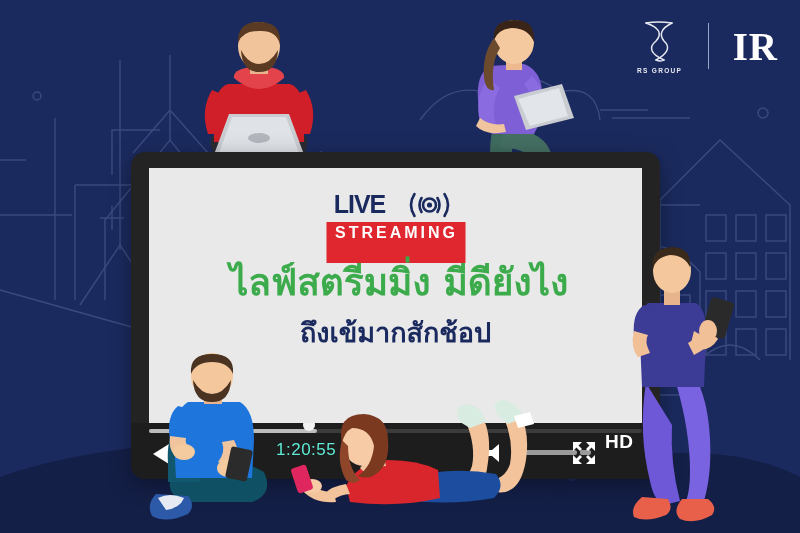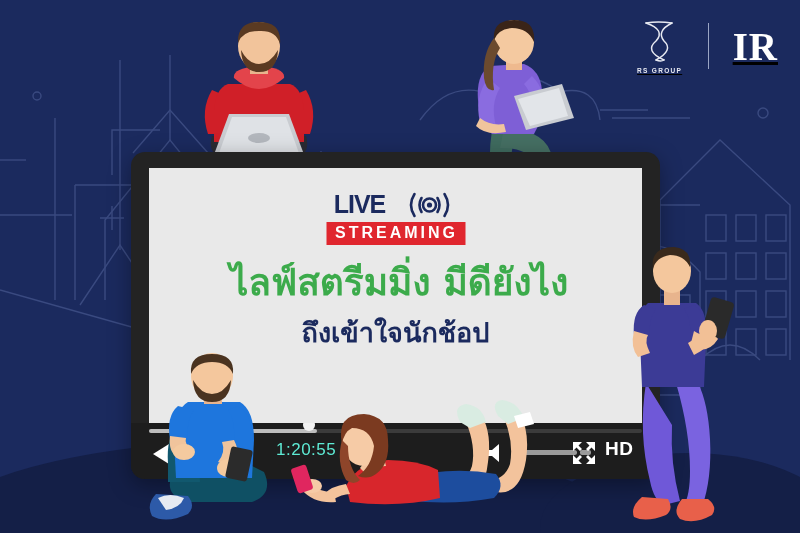--- a/index.html
+++ b/index.html
@@ -49,49 +49,49 @@
   .ctrl-rew{left:18px;top:20px;}
   .ctrl-ff{left:80px;top:20px;}
   .time{
     left:145px;top:17px;color:#5eead4;font-size:17px;letter-spacing:.5px;
     font-family:"Liberation Sans",sans-serif;
   }
   .ctrl-vol{left:353px;top:19px;}
   .vol-track{position:absolute;left:390px;top:27px;width:56px;height:5px;background:#9a9a9a;border-radius:3px;}
   .vol-knob{position:absolute;left:449px;top:27px;width:11px;height:5px;background:#9a9a9a;border-radius:2px;}
   .ctrl-fs{left:440px;top:17px;}
-  .hd{left:474px;top:15px;color:#fff;font-size:19px;font-weight:bold;letter-spacing:.5px;}
+  .hd{left:474px;top:8px;color:#fff;font-size:19px;font-weight:bold;letter-spacing:.5px;}
 
   
   .live-logo{position:absolute;left:50%;top:22px;transform:translateX(-50%);text-align:center;}
   .live-row{display:flex;align-items:center;justify-content:center;gap:16px;}
   .live-word{
     font-size:25px;font-weight:bold;color:#1b2a5e;letter-spacing:-1px;
     font-family:"Liberation Sans",sans-serif;font-style:normal;
   }
   .streaming-word{
     margin-top:3px;background:#e0262e;color:#fff;font-size:16px;font-weight:bold;
-    letter-spacing:3px;padding:2px 7px 3px 9px;display:inline-block;
+    letter-spacing:3px;padding:2px 7px 21px 9px;display:inline-block;
     font-family:"Liberation Sans",sans-serif;
   }
   .headline{
     position:absolute;left:7px;right:0;top:94px;text-align:center;
     color:#3cab4b;font-size:37px;font-weight:bold;
     font-family:"DejaVu Sans","Liberation Sans",sans-serif;
     line-height:1.15;
   }
   .subline{
     position:absolute;left:0;right:0;top:146px;text-align:center;
     color:#1b2a5e;font-size:27px;font-weight:bold;
     font-family:"DejaVu Sans","Liberation Sans",sans-serif;
     line-height:1.42;
   }
 
   
-  .brand{position:absolute;right:22px;top:18px;display:flex;align-items:center;gap:24px;text-decoration:underline;}
+  .brand{position:absolute;right:22px;top:18px;display:flex;align-items:center;gap:24px;}
   .brand-rs{display:flex;flex-direction:column;align-items:center;}
   .brand-rs-name{
     color:#e8eaf2;font-size:6.5px;letter-spacing:1.3px;margin-top:3px;font-weight:bold;
   }
   .brand-div{width:1px;height:46px;background:#9aa5c4;}
   .brand-ir{
     color:#fff;font-size:39px;font-weight:bold;line-height:1;
     font-family:"Liberation Serif","DejaVu Serif",serif;letter-spacing:1px;
   }
 
@@ -260,21 +260,21 @@
             </g>
             <circle cx="28" cy="14" r="6.5" fill="none" stroke="#1b2a5e" stroke-width="2.6"></circle>
             <circle cx="28" cy="14" r="2.6" fill="#1b2a5e"></circle>
           </svg>
         </div>
         <div class="streaming-word">STREAMING</div>
       </div>
 
       <div class="headline">ไลฟ์สตรีมมิ่ง มีดียังไง</div>
       <div class="subline">
-        <div>ถึงเข้าใจนักช้อป</div>
+        <div>ถึงเข้มากสักช้อป</div>
       </div>
     </div>
 
     <div class="tv-bar">
       <div class="progress">
         <div class="progress-fill"></div>
       </div>
       <div class="progress-knob"></div>
 
       <svg class="ctrl ctrl-rew" width="44" height="22" viewBox="0 0 44 22">

